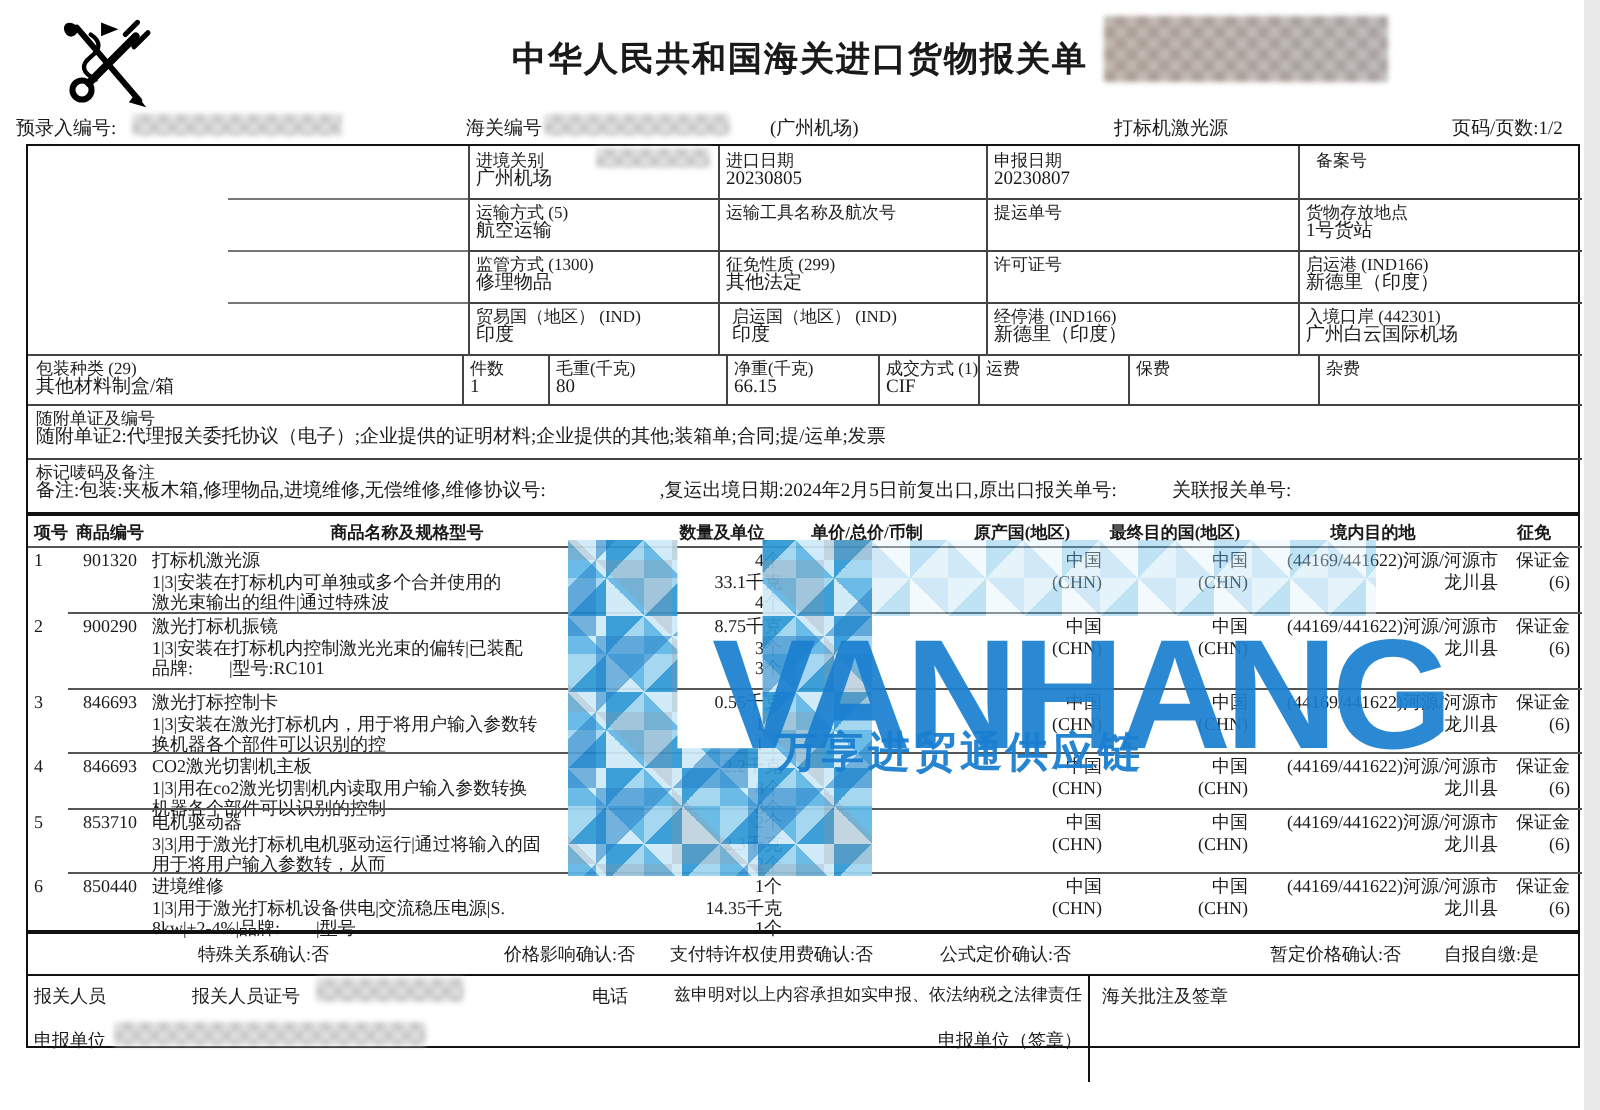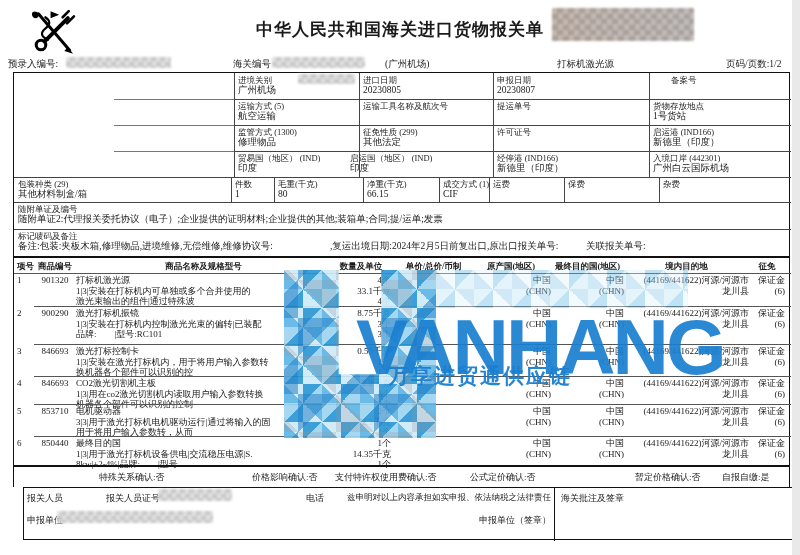--- a/index.html
+++ b/index.html
@@ -111,21 +111,21 @@
       <div class="val">广州机场</div>
     </div>
     <div class="cell" style="left:345px;top:0;width:134px;height:26px;">
       <div class="lbl">进口日期</div>
       <div class="val">20230805</div>
     </div>
     <div class="cell" style="left:479px;top:0;width:156px;height:26px;">
       <div class="lbl">申报日期</div>
       <div class="val">20230807</div>
     </div>
-    <div class="cell" style="left:633px;top:0;width:142px;height:26px;padding-left:24px;">
+    <div class="cell" style="left:620px;top:0;width:142px;height:26px;padding-left:24px;">
       <div class="lbl">备案号</div>
       <div class="val"></div>
     </div>
 
     <div class="cell" style="left:220px;top:26px;width:125px;height:26px;">
       <div class="lbl">运输方式 (5)</div>
       <div class="val">航空运输</div>
     </div>
     <div class="cell" style="left:345px;top:26px;width:134px;height:26px;">
       <div class="lbl">运输工具名称及航次号</div>
@@ -154,21 +154,21 @@
     </div>
     <div class="cell" style="left:635px;top:52px;width:142px;height:26px;">
       <div class="lbl">启运港 (IND166)</div>
       <div class="val">新德里（印度）</div>
     </div>
 
     <div class="cell" style="left:220px;top:78px;width:125px;height:26px;">
       <div class="lbl">贸易国（地区） (IND)</div>
       <div class="val">印度</div>
     </div>
-    <div class="cell" style="left:332px;top:78px;width:134px;height:26px;">
+    <div class="cell" style="left:348px;top:78px;width:134px;height:26px;">
       <div class="lbl">启运国（地区） (IND)</div>
       <div class="val">印度</div>
     </div>
     <div class="cell" style="left:479px;top:78px;width:156px;height:26px;">
       <div class="lbl">经停港 (IND166)</div>
       <div class="val">新德里（印度）</div>
     </div>
     <div class="cell" style="left:635px;top:78px;width:142px;height:26px;">
       <div class="lbl">入境口岸 (442301)</div>
       <div class="val">广州白云国际机场</div>
@@ -431,21 +431,21 @@
           </div>
         </div>
         <div class="grow" style="left: 0px; top: 180px; width: 777px;">
           <div class="c-no">
             <div style="min-height: 10.5px;">6</div>
           </div>
           <div class="c-code">
             <div style="min-height: 10.5px;">850440</div>
           </div>
           <div class="c-name">
-            <div style="min-height: 10.5px;">最终目的国</div>
+            <div style="min-height: 10.5px;">进境维修</div>
             <div style="min-height: 10.5px;">1|3|用于激光打标机设备供电|交流稳压电源|S.</div>
             <div style="min-height: 10.5px;">8kw|±2-4%|品牌:　　|型号</div>
           </div>
           <div class="c-qty">
             <div style="min-height: 10.5px;">1个</div>
             <div style="min-height: 10.5px;">14.35千克</div>
             <div style="min-height: 10.5px;">1个</div>
           </div>
           <div class="c-price">
             <div style="min-height: 10.5px;"></div>
@@ -479,21 +479,21 @@
 
   <div class="box" style="left:13px;top:466px;width:777px;height:21px;border-bottom:none;">
       <span class="conf" style="left: 44px; top: 4px;">特殊关系确认:否</span>
       <span class="conf" style="left: 197px; top: 4px;">价格影响确认:否</span>
       <span class="conf" style="left: 280px; top: 4px;">支付特许权使用费确认:否</span>
       <span class="conf" style="left: 415px; top: 4px;">公式定价确认:否</span>
       <span class="conf" style="left: 580px; top: 4px;">暂定价格确认:否</span>
       <span class="conf" style="left: 667px; top: 4px;">自报自缴:是</span>
     </div>
 
-  <div class="box" style="left:23px;top:487px;width:777px;height:53px;">
+  <div class="box" style="left:13px;top:487px;width:777px;height:37px;">
     <div class="vline" style="left:530px;top:0;height:53px;background:#111;"></div>
     <div class="ftxt" style="left:3px;top:4px;">报关人员</div>
     <div class="ftxt" style="left:82px;top:4px;">报关人员证号</div>
     <div class="ftxt" style="left:282px;top:4px;">电话</div>
     <div class="ftxt" style="left:315px;top:4px;width:212px;text-align:right;font-size:8.5px;">兹申明对以上内容承担如实申报、依法纳税之法律责任</div>
     <div class="ftxt" style="left:537px;top:4px;">海关批注及签章</div>
     <div class="ftxt" style="left:3px;top:26px;">申报单位</div>
     <div class="ftxt" style="left:315px;top:26px;width:212px;text-align:right;">申报单位（签章）</div>
   </div>
   <div class="redact" style="left:158px;top:489px;width:74px;height:12px;"></div>

